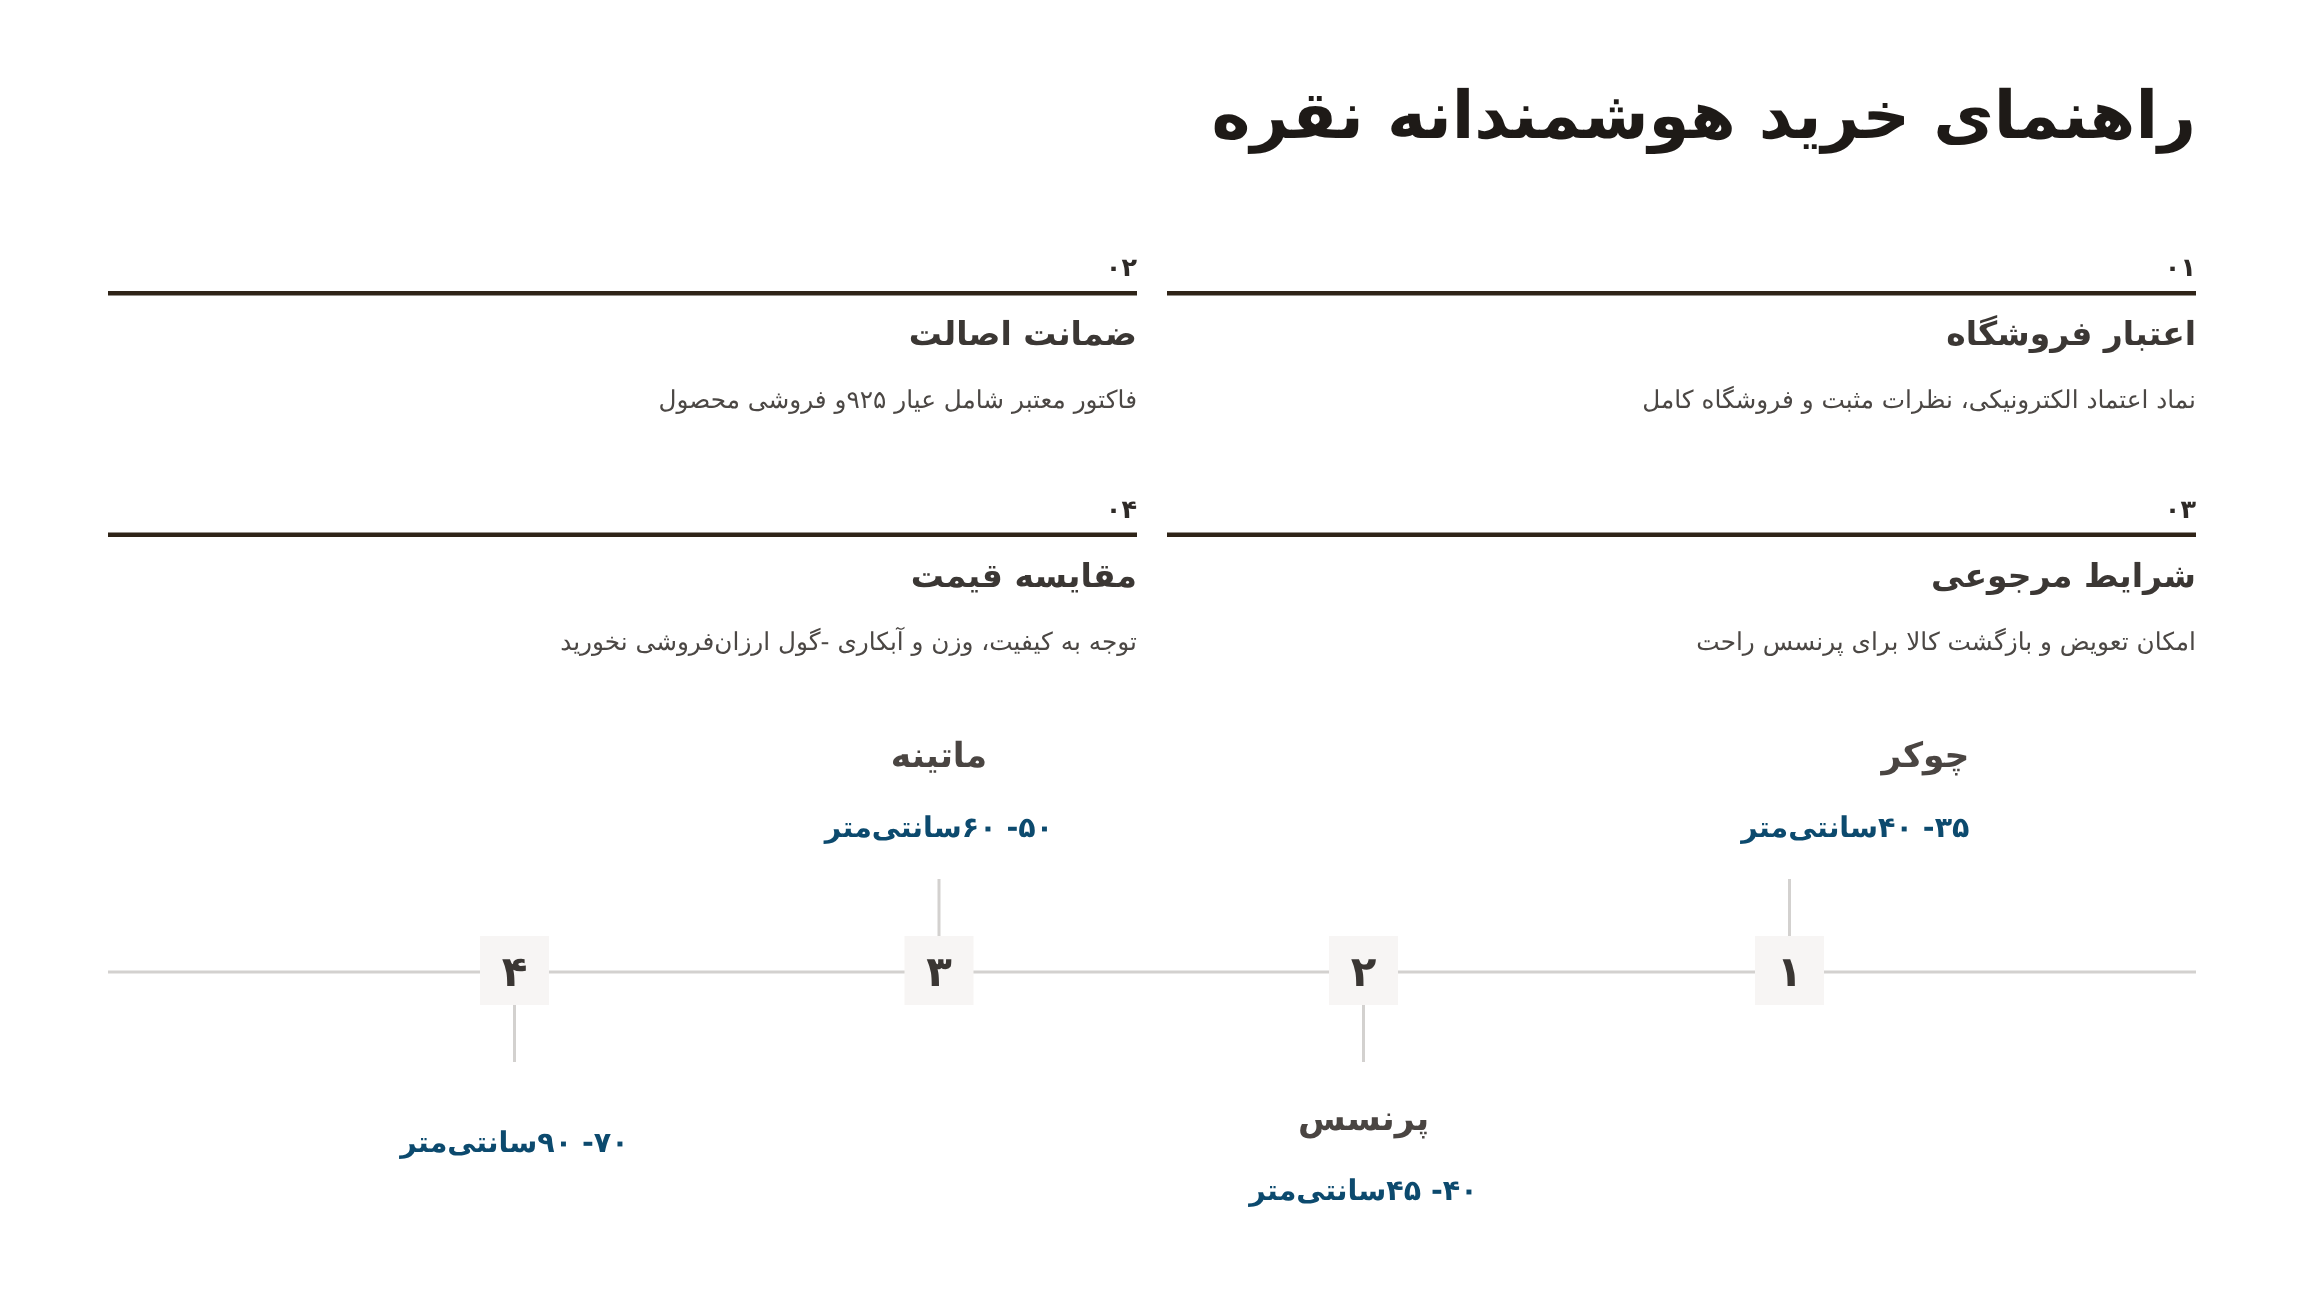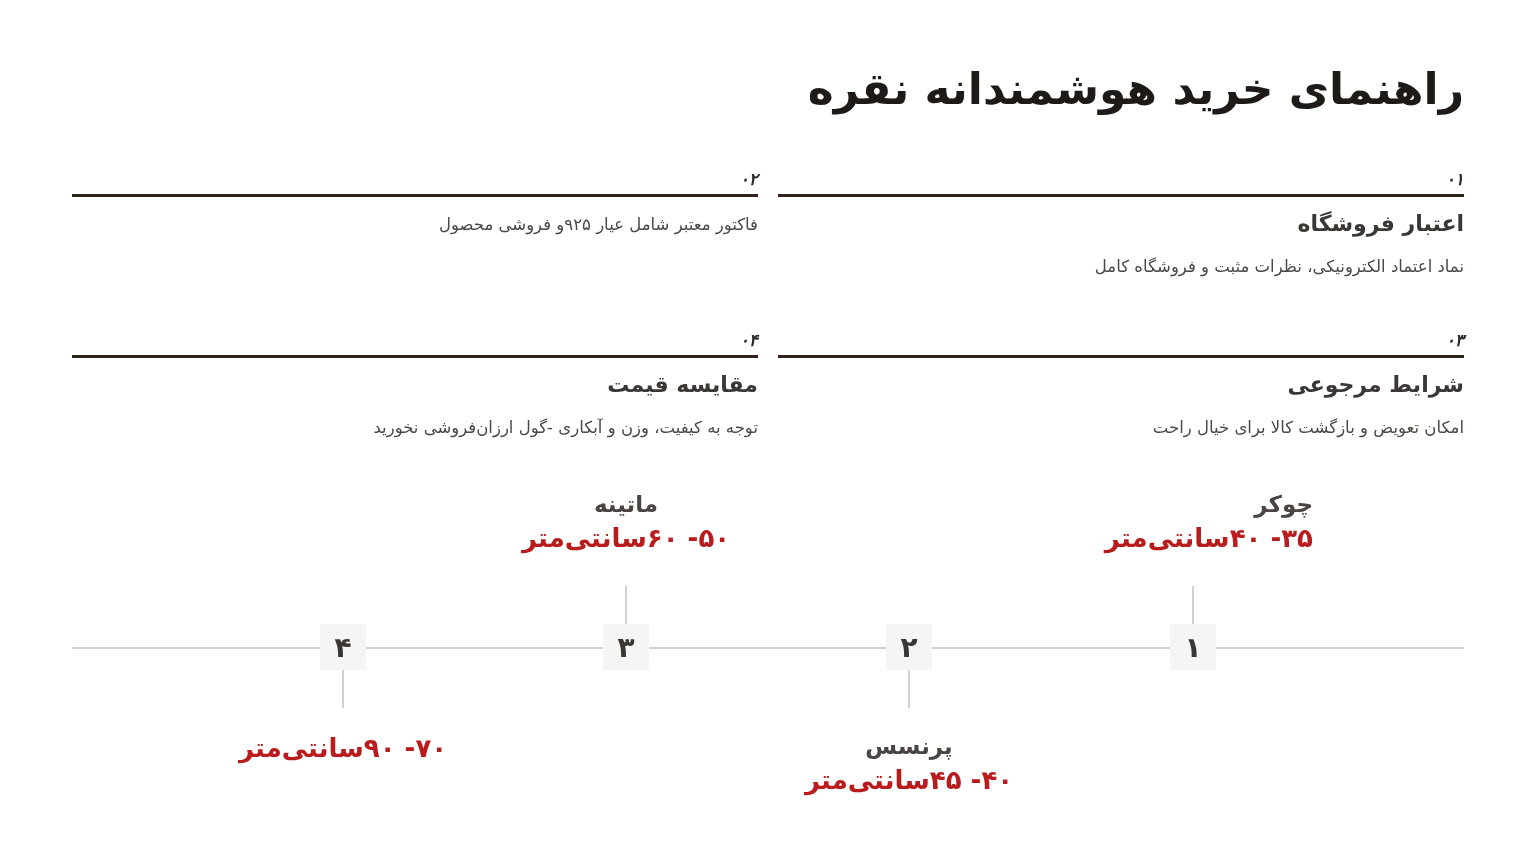--- a/index.html
+++ b/index.html
@@ -1,70 +1,71 @@
 <!DOCTYPE html>
 <html lang="fa" dir="rtl"><head>
 <meta charset="utf-8">
 <style>
   html, body { margin: 0; padding: 0; }
   body {
     width: 1536px; height: 864px; background: #ffffff; position: relative; overflow: hidden;
     font-family: "DejaVu Sans", "Liberation Sans", sans-serif; color: #2a2522;
   }
   .title {
-    position: absolute; right: 72px; top: 55px; margin: 0;
+    position: absolute; right: 72px; top: 44px; margin: 0;
     font-size: 44px; font-weight: bold; color: #1e1a17; line-height: 68px; white-space: nowrap;
   }
   .card { position: absolute; width: 686px; }
   .card .num {
-    text-align: right; font-size: 17px; font-weight: bold; color: #2e2a27; height: 22px; line-height: 22px; font-style: italic;
+    text-align: right; font-size: 17px; font-weight: bold; color: #2e2a27; height: 22px; line-height: 22px;
   }
   .card .rule { height: 3px; background: #2f2418; margin-top: 4px; }
   .card .heading {
     margin-top: 12px; font-size: 22px; font-weight: bold; color: #3b3734; line-height: 30px;
   }
   .card .desc {
     margin-top: 16px; font-size: 16.5px; color: #4b4744; line-height: 24px;
   }
   .timeline-line {
     position: absolute; left: 72px; width: 1392px; top: 647px; height: 2px; background: #d3d1cf;
   }
   .marker {
     position: absolute; width: 46px; height: 46px; background: #f7f5f4;
     top: 624px; display: flex; align-items: center; justify-content: center;
     font-size: 28px; font-weight: bold; color: #3a3633;
   }
   .connector { position: absolute; width: 2px; background: #d3d1cf; }
   .label { position: absolute; width: 240px; text-align: center; }
   .label .name { font-size: 23px; font-weight: bold; color: #4a4542; line-height: 32px; }
-  .label .size { font-size: 26px; font-weight: bold; color: #b91c1c; line-height: 28px; margin-top: 4px; }
+  .label .size { font-size: 19px; font-weight: bold; color: #0c4a6e; line-height: 28px; margin-top: 18px; }
 </style>
 </head>
 <body>
 
 <h1 class="title">راهنمای خرید هوشمندانه نقره</h1>
 
 <div class="card" style="left:778px; top:168px;">
   <div class="num">۰۱</div>
   <div class="rule"></div>
   <div class="heading">اعتبار فروشگاه</div>
   <div class="desc">نماد اعتماد الکترونیکی، نظرات مثبت و فروشگاه کامل</div>
 </div>
 
 <div class="card" style="left:72px; top:168px;">
   <div class="num">۰۲</div>
   <div class="rule"></div>
+  <div class="heading">ضمانت اصالت</div>
   <div class="desc">فاکتور معتبر شامل عیار  ۹۲۵و فروشی محصول</div>
 </div>
 
 <div class="card" style="left:778px; top:329px;">
   <div class="num">۰۳</div>
   <div class="rule"></div>
   <div class="heading">شرایط مرجوعی</div>
-  <div class="desc">امکان تعویض و بازگشت کالا برای خیال راحت</div>
+  <div class="desc">امکان تعویض و بازگشت کالا برای پرنسس راحت</div>
 </div>
 
 <div class="card" style="left:72px; top:329px;">
   <div class="num">۰۴</div>
   <div class="rule"></div>
   <div class="heading">مقایسه قیمت</div>
   <div class="desc">توجه به کیفیت، وزن و آبکاری  -گول ارزان‌فروشی نخورید</div>
 </div>
 
 <div class="timeline-line"></div>

